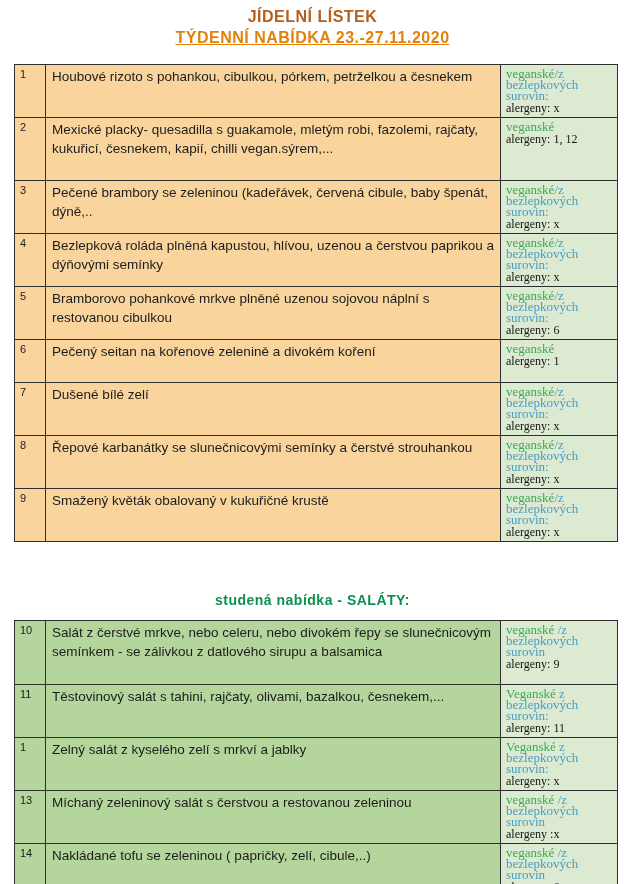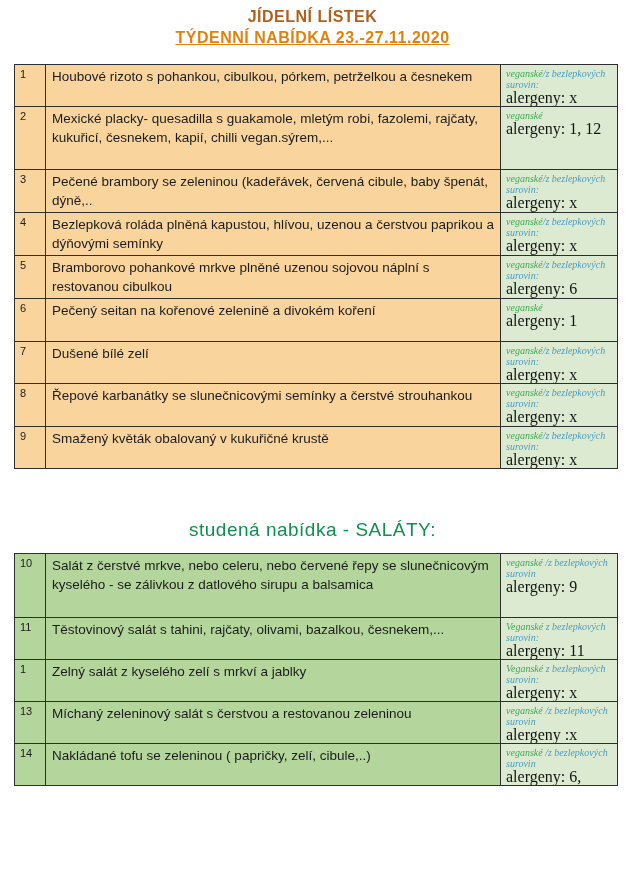--- a/index.html
+++ b/index.html
@@ -50,27 +50,27 @@
     width:444px;font-size:13.5px;line-height:19px;
     color:var(--body-text);padding:2px 4px 2px 6px;
   }
   .hot td.num,.hot td.desc{background:var(--hot-row-bg);}
   .cold td.num,.cold td.desc{background:var(--salad-row-bg);}
   td.tag{
     width:108px;background:var(--diet-cell-bg);
     padding:3px 3px 2px 5px;
     font-family:"Liberation Serif", serif;
   }
-  td.tag .lbl{display:block;font-size:10px;line-height:11px;font-style:italic;}
+  td.tag .lbl{display:block;font-size:13px;line-height:11px;}
   td.tag .g{color:var(--diet-green);}
   td.tag .t{color:var(--diet-teal);}
-  td.tag .al{font-size:16px;line-height:13px;color:#141414;margin-top:1px;}
+  td.tag .al{font-size:12px;line-height:13px;color:#141414;margin-top:1px;}
   .salads-title{
     margin-top:50px;text-align:center;
-    font-size:19px;font-weight:normal;letter-spacing:0.5px;
+    font-size:14px;font-weight:bold;letter-spacing:0.5px;
     color:var(--salads-title-color);
   }
 </style>
 </head>
 <body>
 
 <div class="page">
   <div class="title">JÍDELNÍ LÍSTEK</div>
   <div class="subtitle">TÝDENNÍ NABÍDKA 23.-27.11.2020</div>
 
@@ -150,21 +150,21 @@
         </tr>
       </tbody>
   </table>
 
   <div class="salads-title">studená nabídka - SALÁTY:</div>
 
   <table class="menu cold" id="salad-table">
     <tbody>
         <tr style="height: 64px;">
           <td class="num">10</td>
-          <td class="desc">Salát z čerstvé mrkve, nebo celeru, nebo červené řepy se slunečnicovým kyselého - se zálivkou z datlového sirupu a balsamica</td>
+          <td class="desc">Salát z čerstvé mrkve, nebo celeru, nebo divokém řepy se slunečnicovým semínkem - se zálivkou z datlového sirupu a balsamica</td>
           <td class="tag">
             <span class="lbl"><span class="g">veganské</span><span class="t"> /z bezlepkových surovin</span></span>
             <div class="al">alergeny: 9</div>
           </td>
         </tr>
         <tr style="height: 41px;">
           <td class="num">11</td>
           <td class="desc">Těstovinový salát s tahini, rajčaty, olivami, bazalkou, česnekem,...</td>
           <td class="tag">
             <span class="lbl"><span class="g">Veganské</span><span class="t"> z bezlepkových surovin:</span></span>

